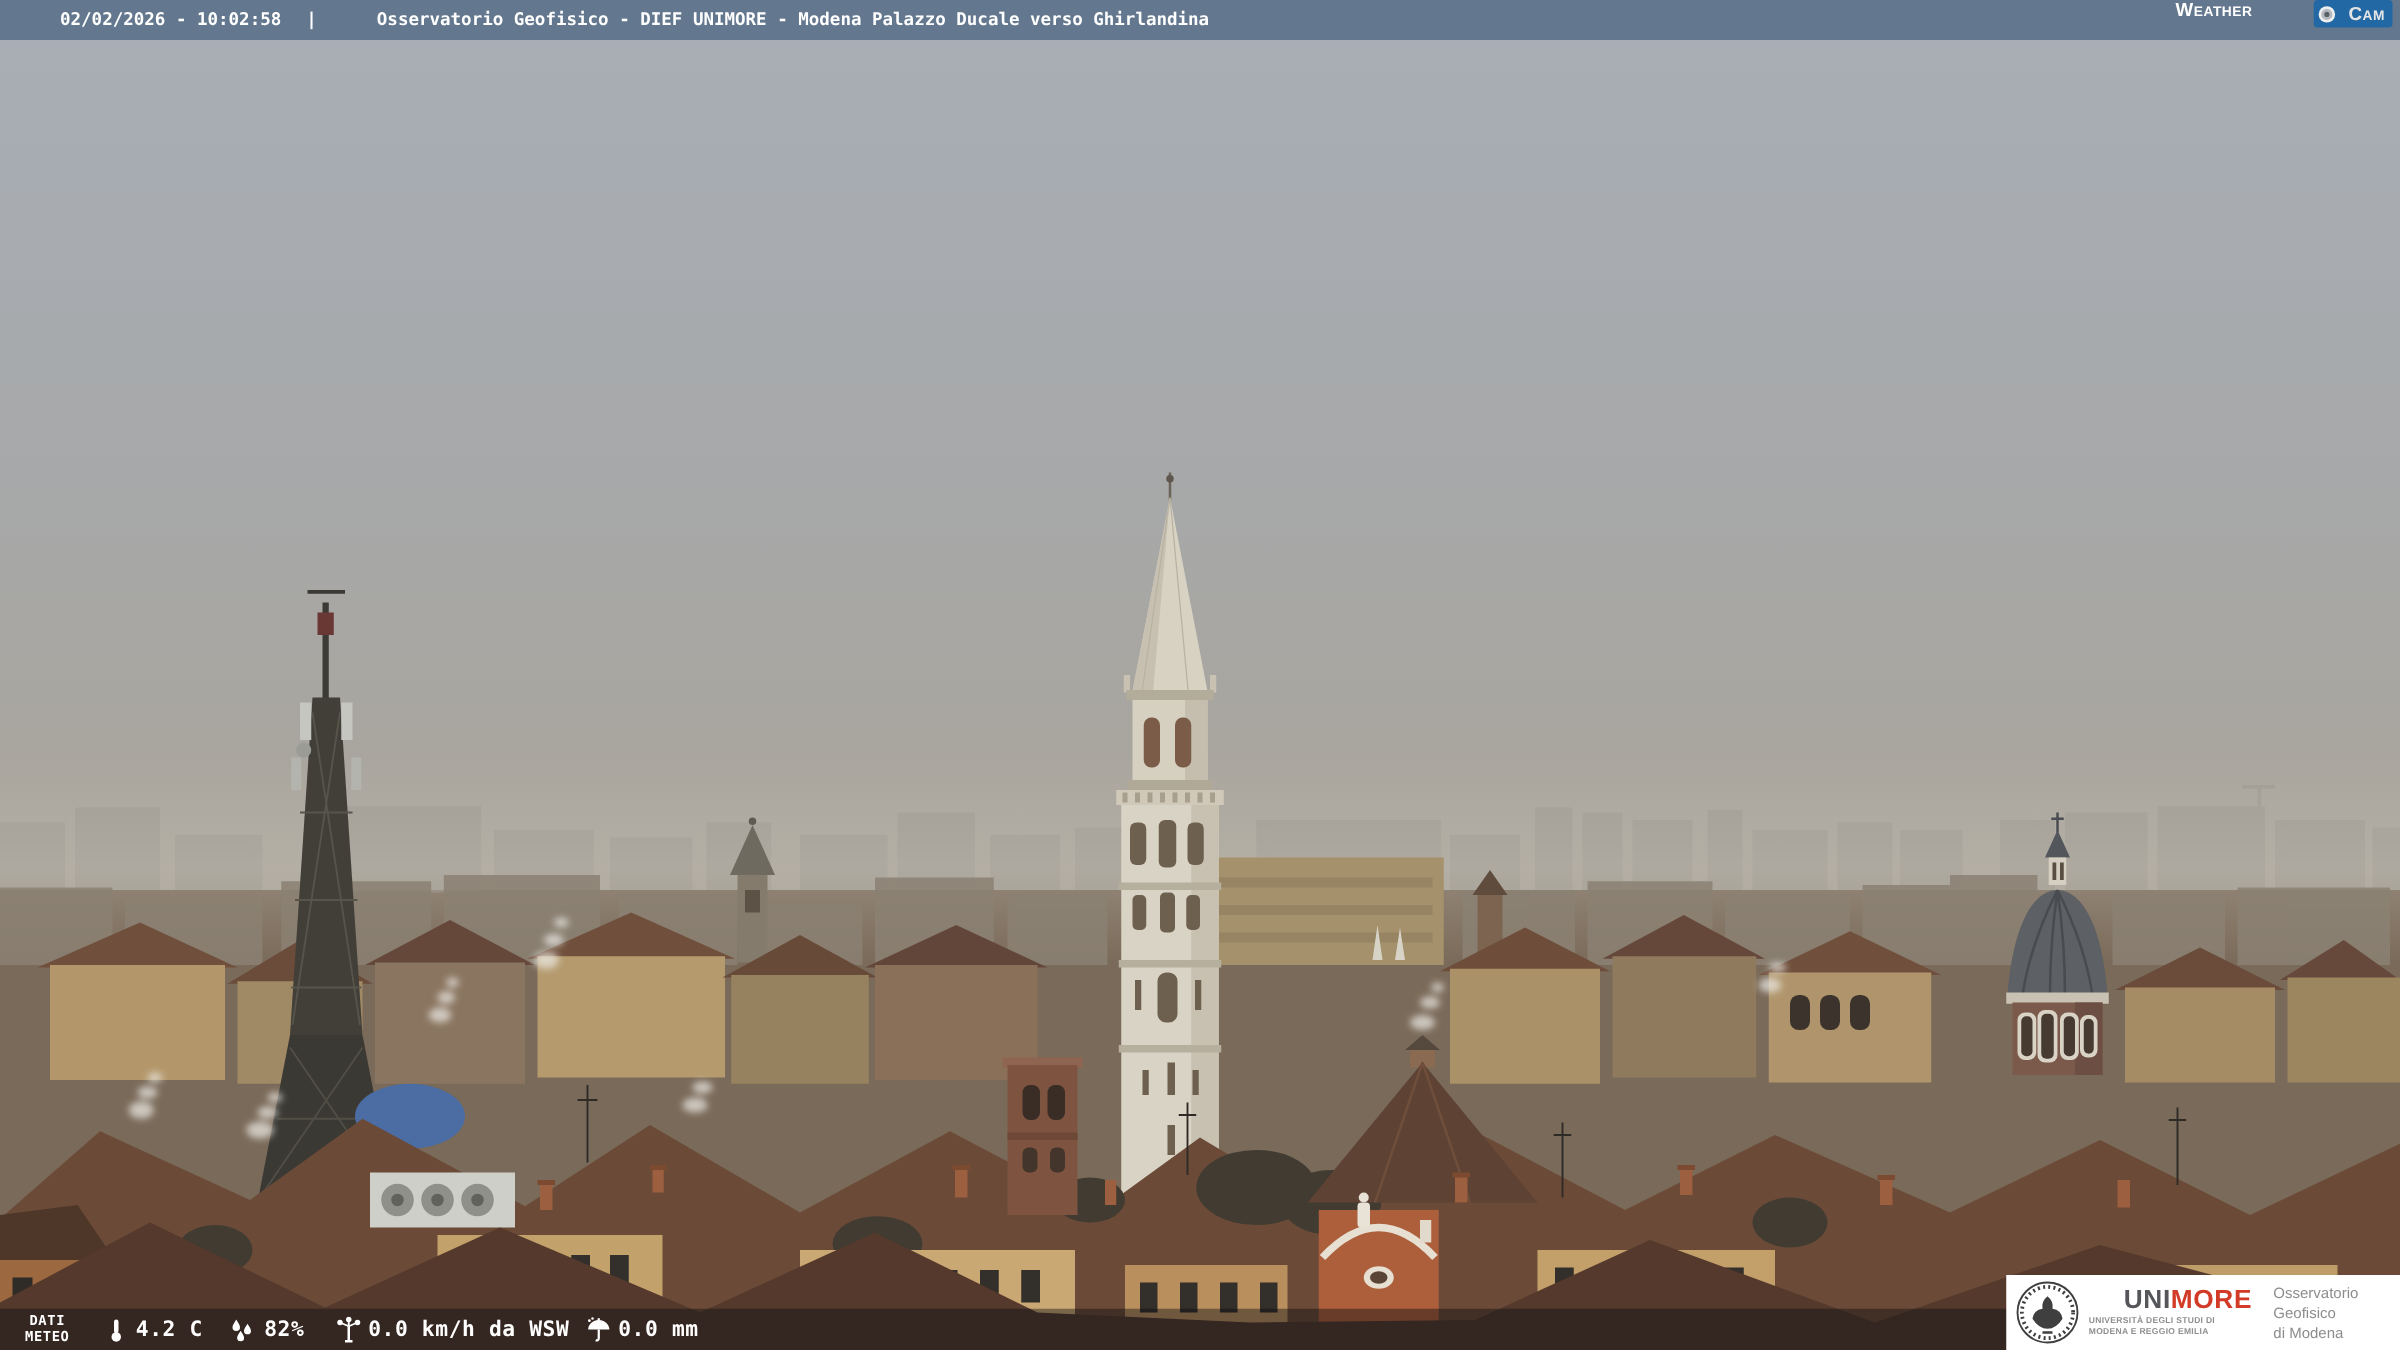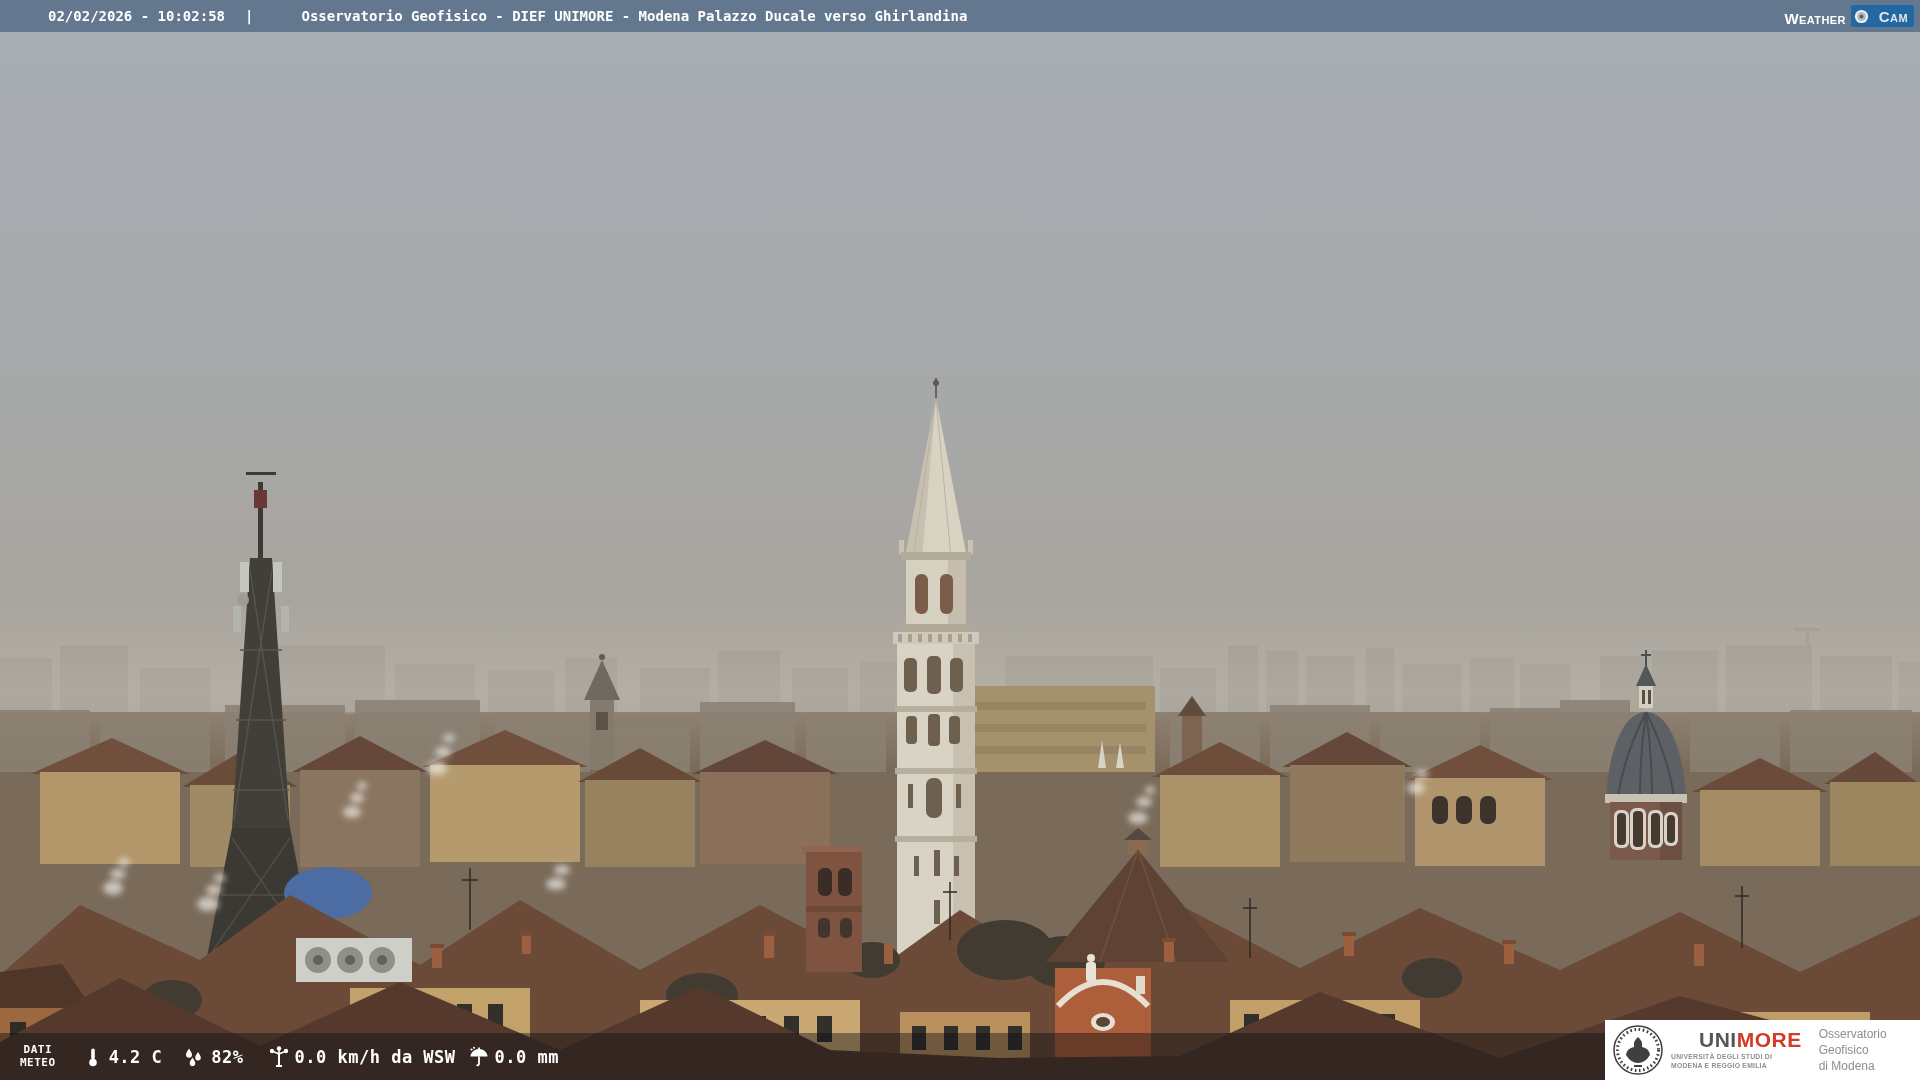--- a/index.html
+++ b/index.html
@@ -11,31 +11,31 @@
 
   
   .topbar{
     position:absolute;top:0;left:0;right:0;height:32px;background:#63788e;z-index:3;
     display:flex;align-items:center;color:#fff;
     font-family:"DejaVu Sans Mono", monospace;font-weight:bold;font-size:14px;
   }
   .topbar .dt{margin-left:48px;white-space:pre;}
   .topbar .sep{margin:0 24px 0 20px;}
   .topbar .ttl{white-space:pre;padding-left:24px;}
-  .logo{position:absolute;right:6px;top:0;height:27px;display:flex;align-items:flex-end;
-        font-family:"Liberation Sans", sans-serif;}
+  .logo{position:absolute;right:6px;top:0;height:27px;display:flex;align-items:flex-start;
+        font-family:"Liberation Sans", sans-serif;gap:44px;}
   .logo .w{color:#fff;font-weight:bold;font-size:15px;font-variant:small-caps;letter-spacing:.4px;}
   .logo .tag{display:flex;align-items:center;background:#2268a4;border-radius:3px;
              padding:1px 6px 1px 3px;margin-left:5px;height:20px;}
   .logo .lens{display:flex;}
   .logo .cam{color:#e5e5e5;font-weight:bold;font-size:15px;font-variant:small-caps;letter-spacing:.4px;margin-left:10px;}
 
   
   .meteobar{
-    position:absolute;bottom:0;left:0;right:0;height:47px;background:rgba(10,12,16,.42);z-index:2;
+    position:absolute;bottom:0;left:0;right:0;height:33px;background:rgba(10,12,16,.42);z-index:2;
     display:flex;align-items:center;color:#fff;
     font-family:"DejaVu Sans Mono", monospace;font-weight:bold;
   }
   .meteobar .lbl{margin-left:20px;font-size:11px;line-height:1.15;text-align:center;letter-spacing:.5px;}
   .meteobar .ic{display:flex;align-items:center;}
   .meteobar .ic.t{margin-left:26px;}
   .meteobar .ic.h{margin-left:20px;}
   .meteobar .ic.w{margin-left:24px;}
   .meteobar .ic.u{margin-left:12px;}
   .meteobar .val{margin-left:5px;font-size:17px;letter-spacing:.5px;white-space:pre;}

